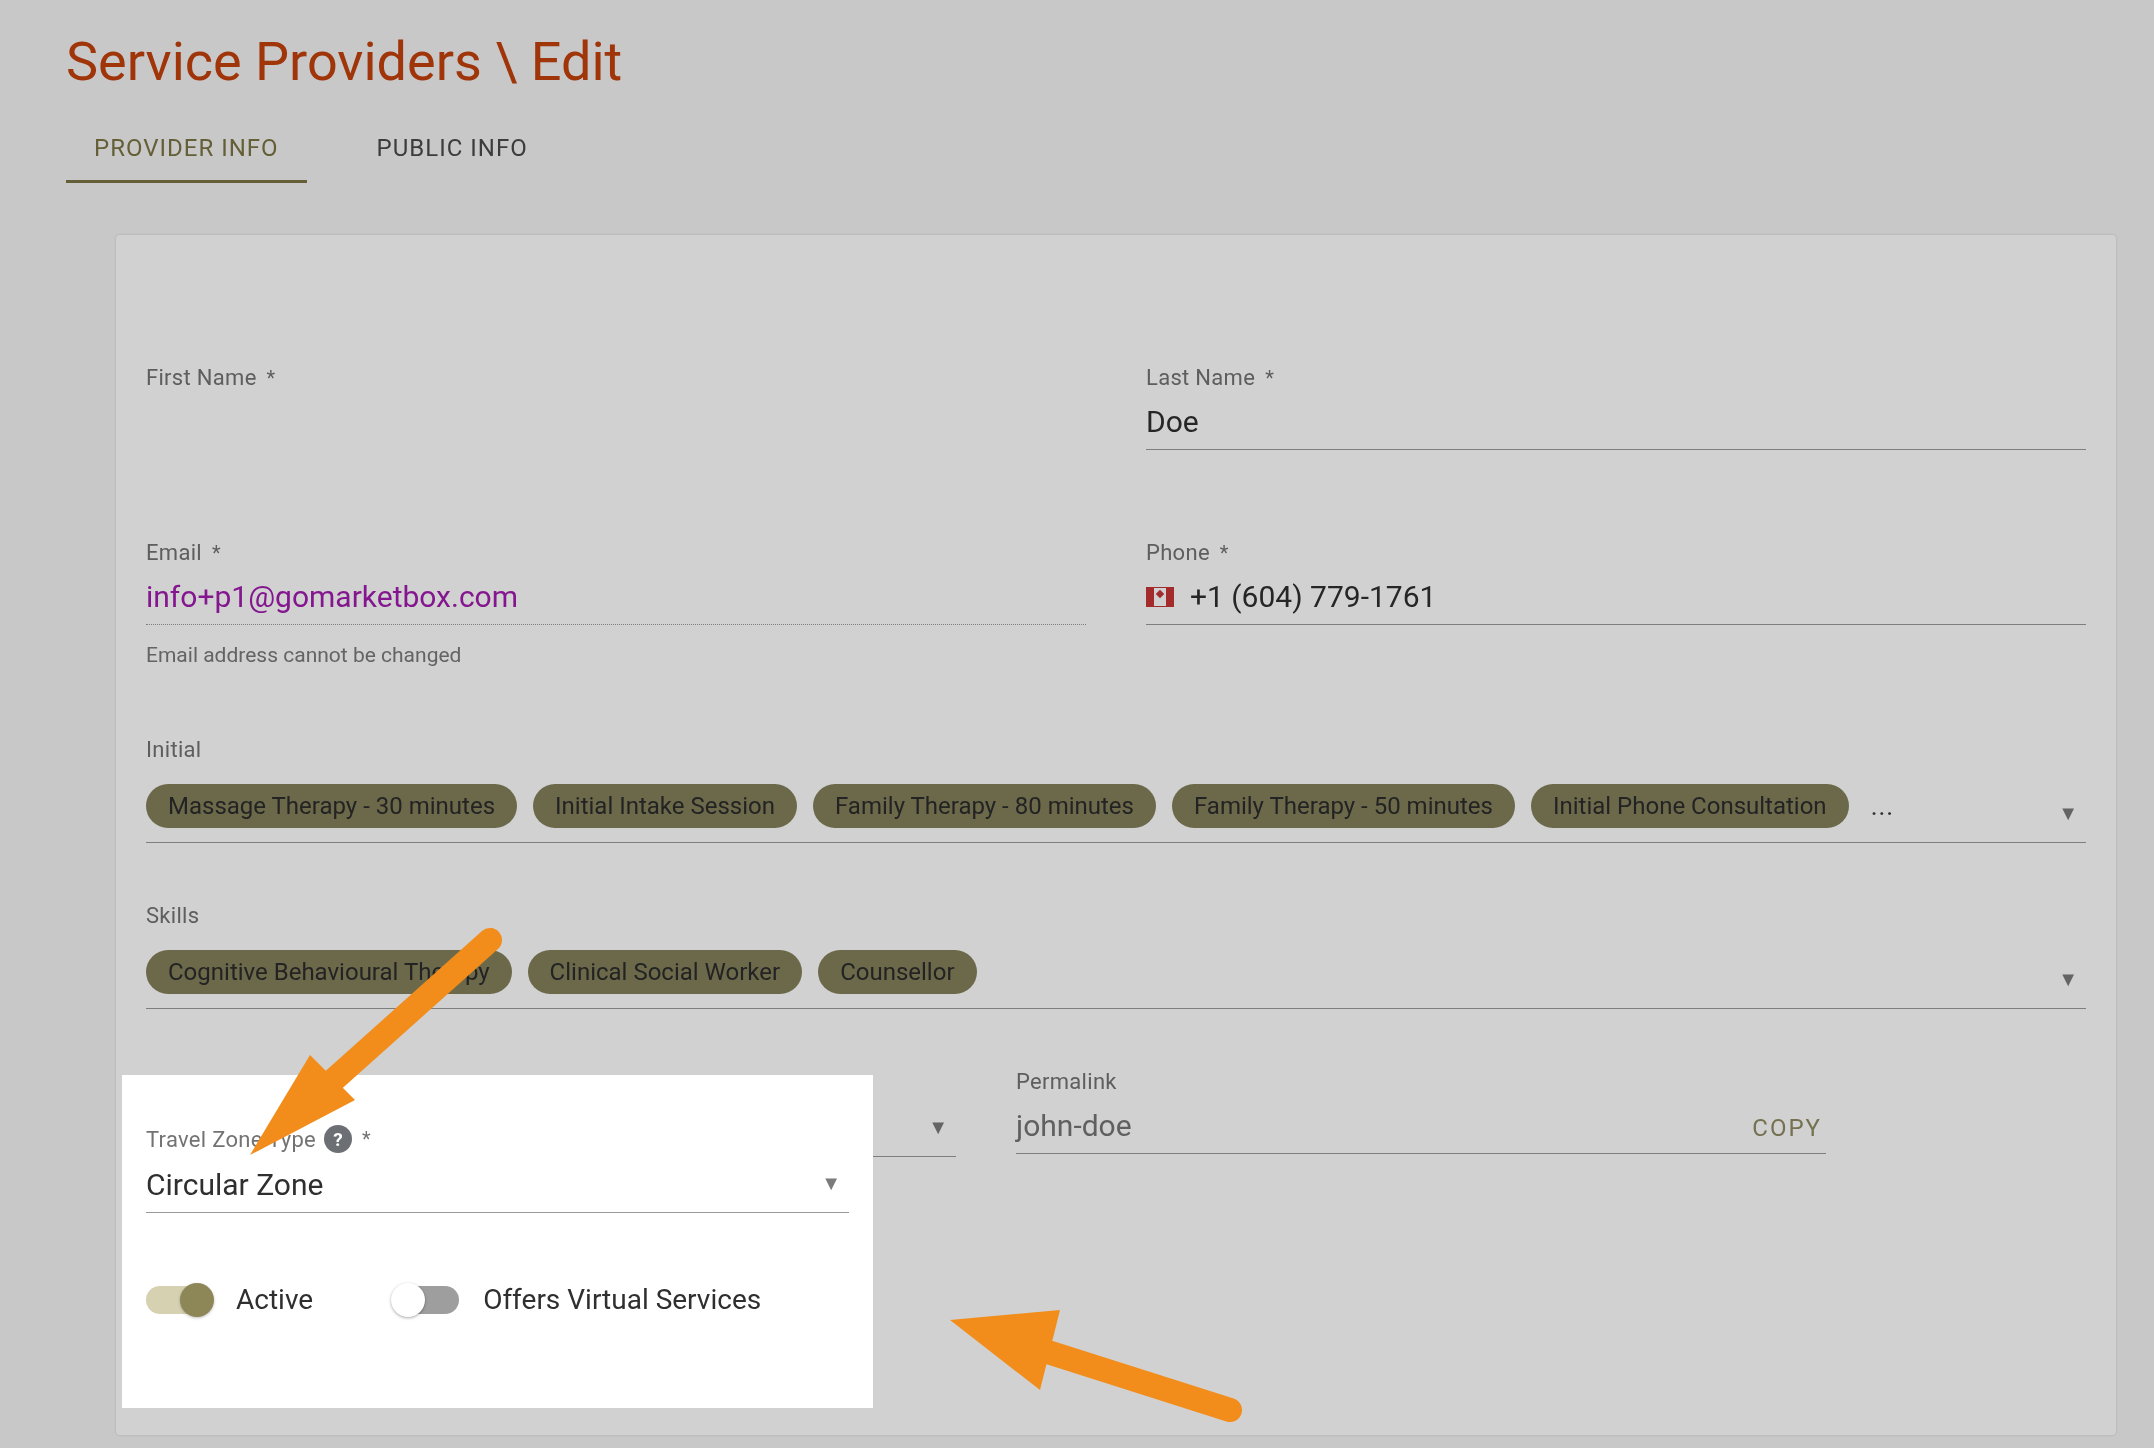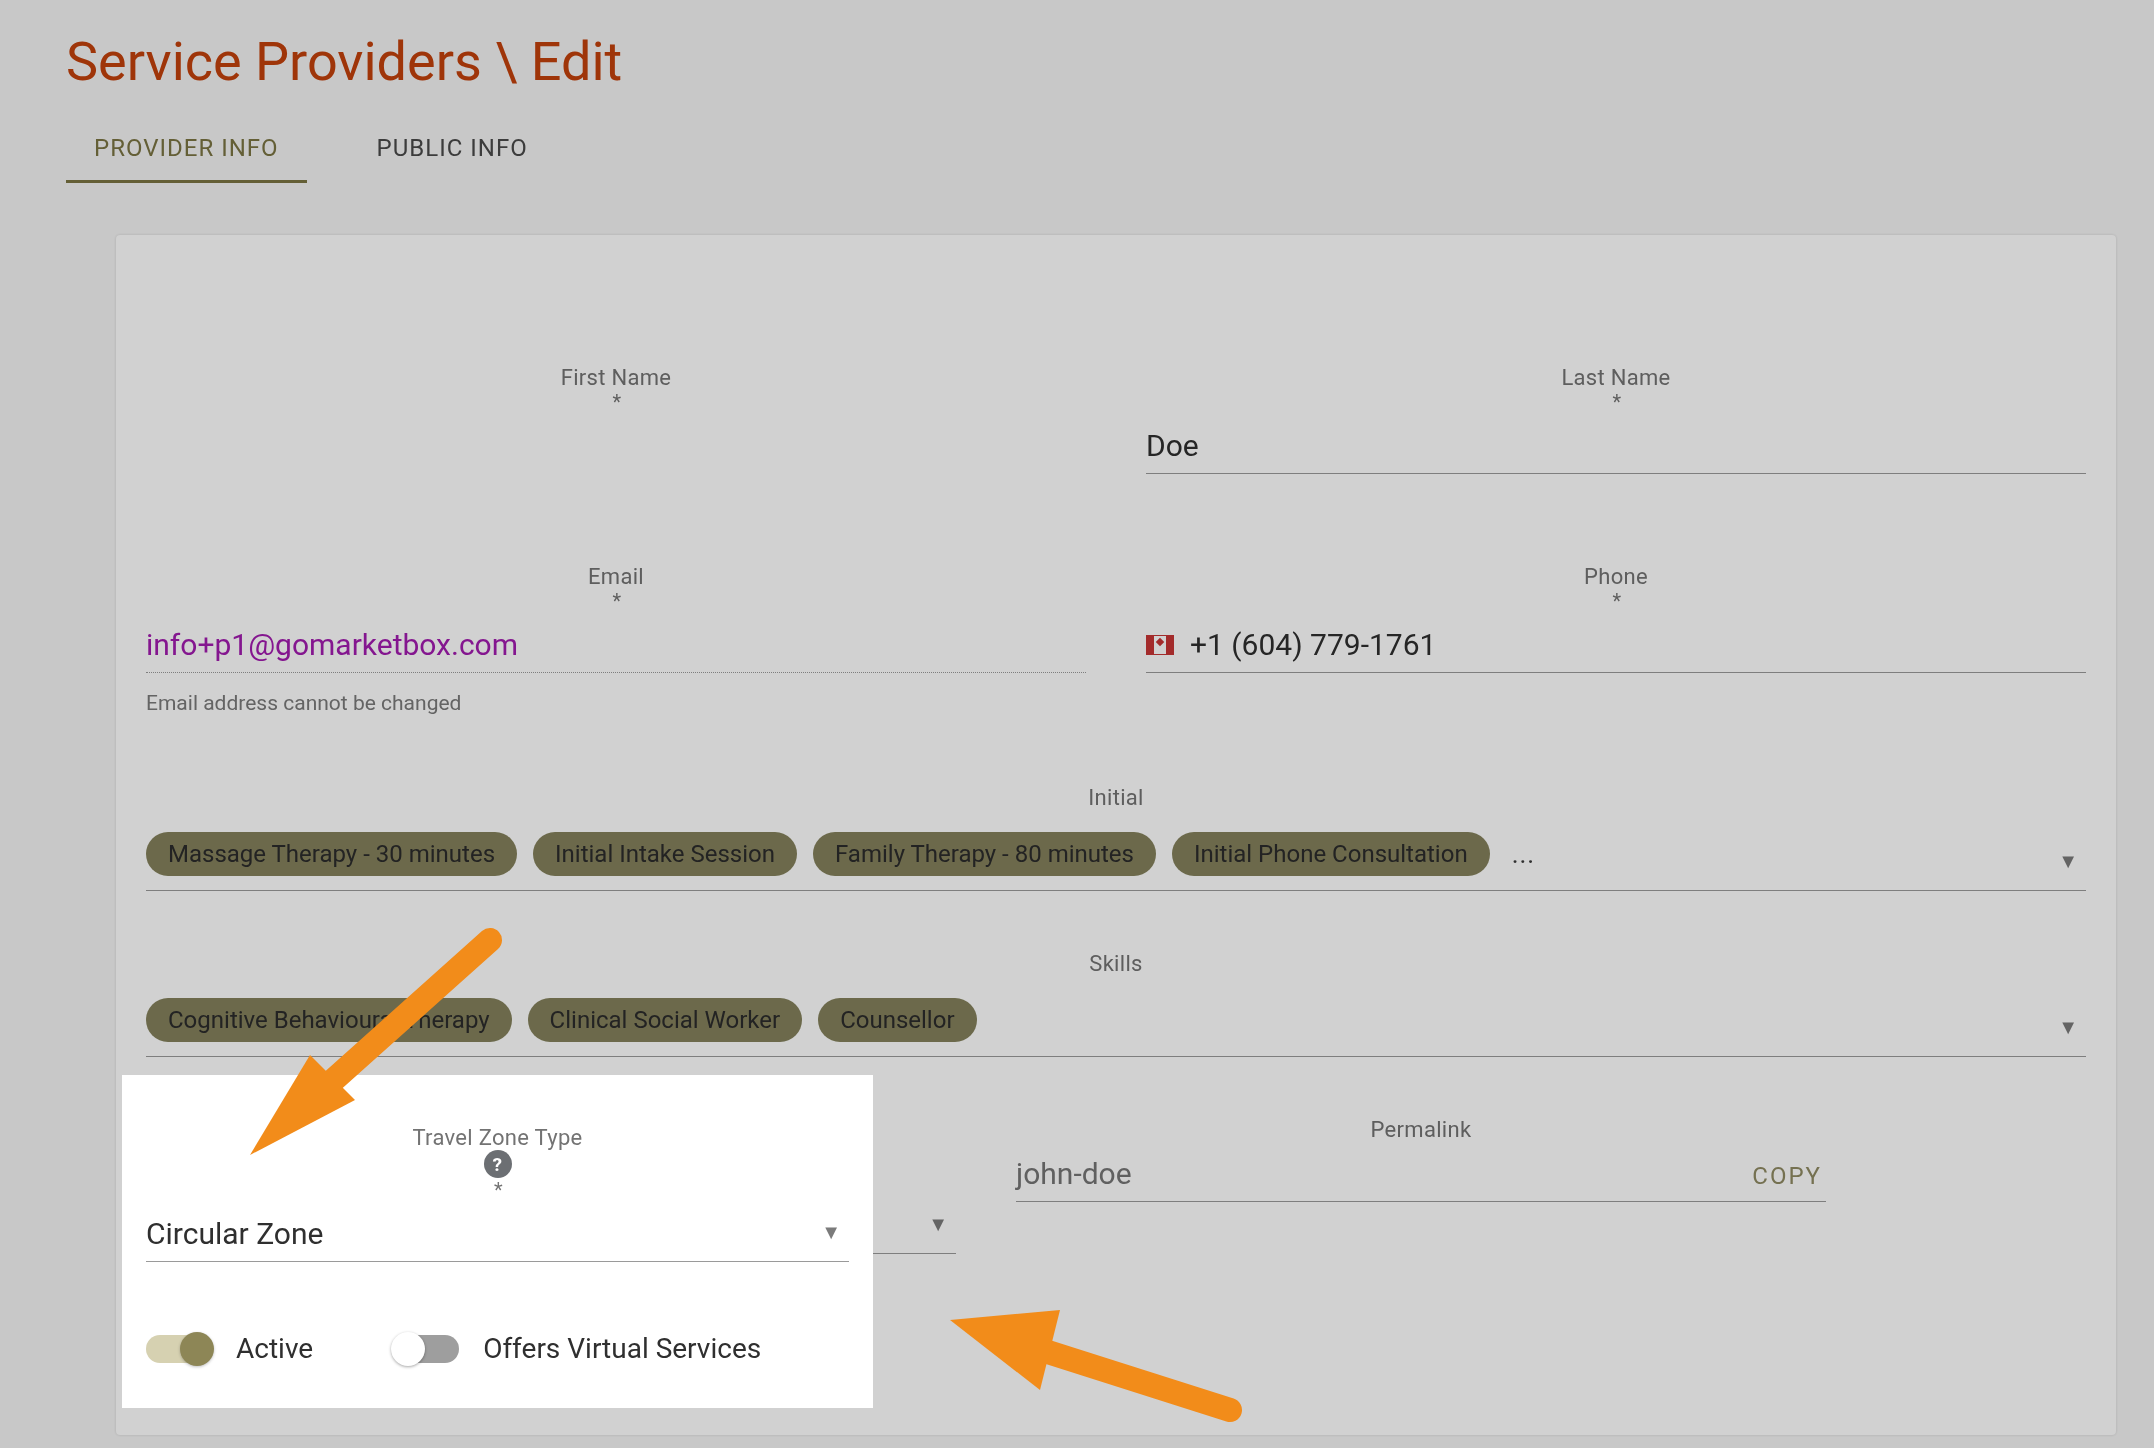--- a/index.html
+++ b/index.html
@@ -92,21 +92,21 @@
     position: relative;
     margin-bottom: 90px;
   }
   .field .label {
     font-size: 22px;
     color: #737373;
     letter-spacing: 0.3px;
     margin-bottom: 10px;
     display: flex;
     align-items: center;
-    flex-direction: column;
+    gap: 8px;
   }
   .field .label .req {
     color: #737373;
     font-size: 20px;
     margin-left: 2px;
   }
   .field .value {
     font-size: 30px;
     color: #2f2f2f;
     padding: 4px 0 10px 0;
@@ -313,20 +313,21 @@
       </div>
     </div>
 
     <div class="field chip-row services-row wide-field">
       <div class="label">Initial</div>
       <div class="value" id="services-chips">
 
       <span class="chip">Massage Therapy - 30 minutes</span>
           <span class="chip">Initial Intake Session</span>
           <span class="chip">Family Therapy - 80 minutes</span>
+          <span class="chip">Family Therapy - 50 minutes</span>
           <span class="chip">Initial Phone Consultation</span>
           <span class="chip-more">...</span>
         </div>
       <div class="dd-caret">▼</div>
     </div>
 
     <div class="field chip-row skills-row wide-field">
       <div class="label">Skills</div>
       <div class="value" id="skills-chips">
 

